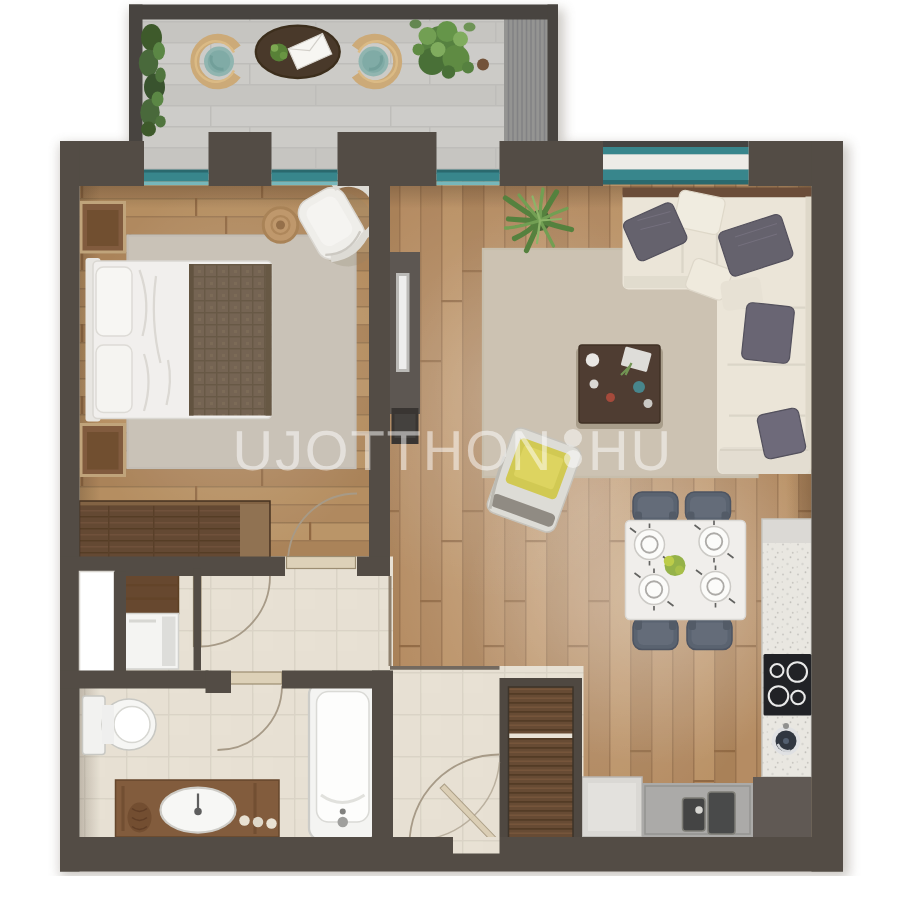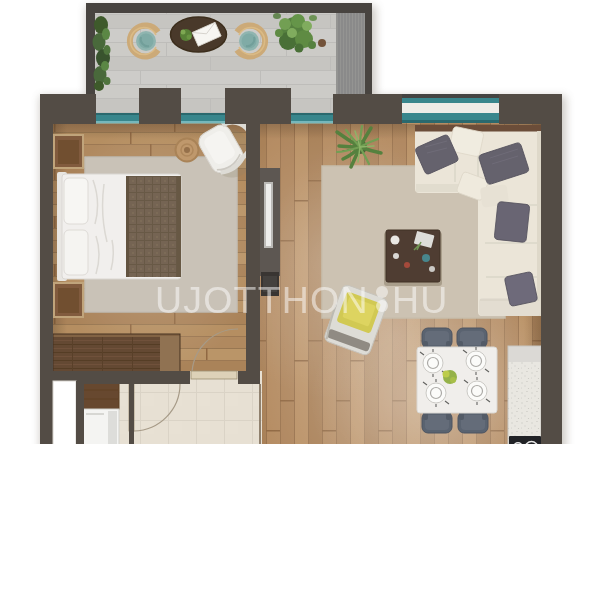--- a/index.html
+++ b/index.html
@@ -1,16 +1,16 @@
 <!DOCTYPE html>
 <html><head>
 <meta charset="utf-8">
 <style>
   html,body{margin:0;padding:0;background:#ffffff;}
-  #stage{width:600px;height:444px;position:relative;font-family:"Liberation Sans", sans-serif;}
+  #stage{width:600px;height:584px;position:relative;font-family:"Liberation Sans", sans-serif;}
 </style>
 </head>
 <body>
 <div id="stage">
 <svg width="600" height="600" viewBox="0 0 600 600">
 <defs>
   <filter id="soft" x="-30%" y="-30%" width="160%" height="160%">
     <feGaussianBlur stdDeviation="4"></feGaussianBlur>
   </filter>
   <pattern id="woodH" width="120" height="48" patternUnits="userSpaceOnUse">

